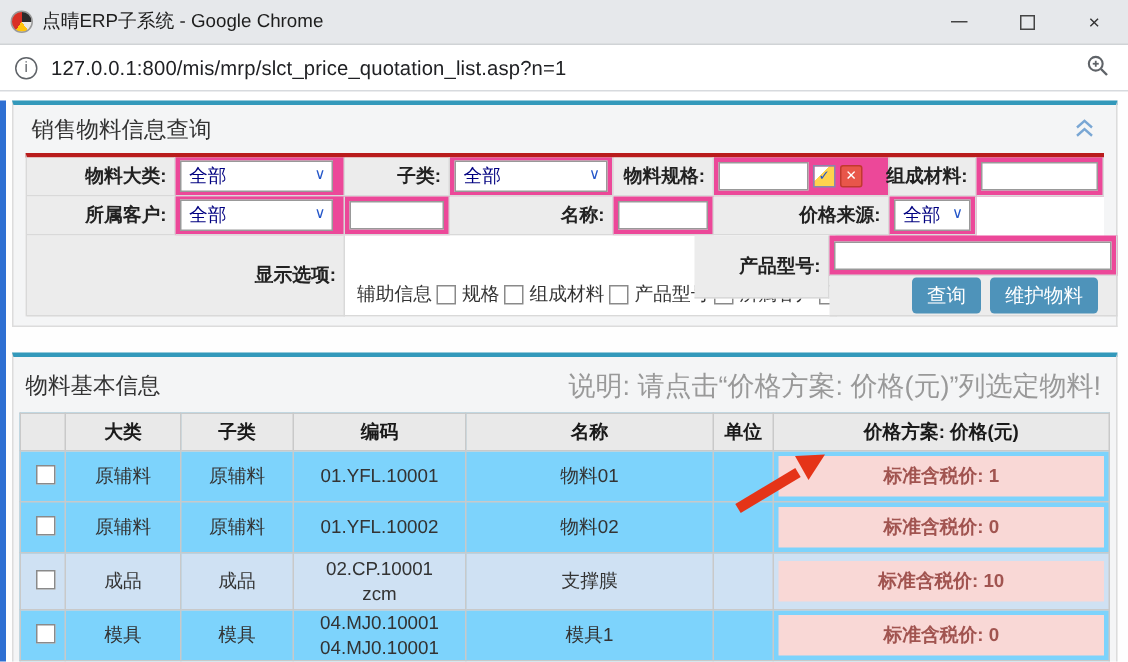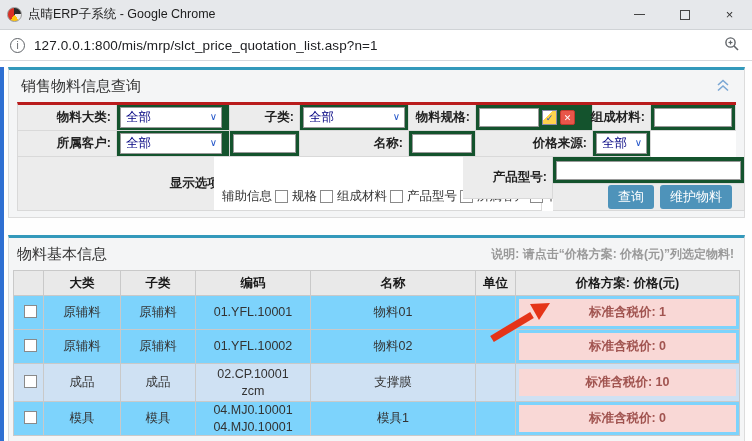--- a/index.html
+++ b/index.html
@@ -27,44 +27,44 @@
   .zoomicon { margin-left:auto; }
   
   .page { position:relative; height:380px; background:#fefefe; }
   .leftstrip { position:absolute; left:0; top:0; width:4px; height:100%; background:#2e6fd2; }
   .panel { margin:0 7px 0 8px; background:#f4f5f6; border:1px solid #dcdcdc; border-top:3px solid #3399bb; padding:4px 8px 6px 8px; }
   .panel1 { margin-top:6px; }
   .panel2 { margin-top:17px; padding:4px; }
   .ptitle-row { display:flex; align-items:center; padding:3px 2px 6px 4px;text-align:center; }
   .ptitle { font-size:15px; color:#333; }
   .collapse { margin-left:auto; margin-right:4px; }
-  .note { margin-left:auto; font-size:12px; color:#999; padding-right:4px;font-weight:bold; }
+  .note { margin-left:auto; font-size:18px; color:#999; padding-right:4px; }
   
   .form { border-top:3px solid #b91c1c; border-left:1px solid #d9d9d9; background:#fff; }
   .frow { display:grid; grid-template-columns:99px 113px 70px 109px 67px 117px 58px 1fr; height:26px; }
   .flabel { background:#ececec; border-right:1px solid #d9d9d9; border-bottom:1px solid #d9d9d9;
     display:flex; align-items:center; justify-content:flex-end; padding-right:5px;
     font-weight:bold; color:#222; white-space:nowrap; }
-  .ffield { background:#14532d; border-right:1px solid #d9d9d9; border-bottom:1px solid #d9d9d9;
+  .ffield { background:#ec4899; border-right:1px solid #d9d9d9; border-bottom:1px solid #d9d9d9;
     display:flex; align-items:center; padding:0 3px; }
   .fselect { position:relative; width:102px; height:21px; border:1px solid #999; background:#fff;
     color:#000080; display:flex; align-items:center; padding:0 14px 0 5px; }
   .fselect.full { width:100%; }
   .fselect .chev { position:absolute; right:4px; top:3px; color:#2456c9; font-size:10px; }
   .tinput { height:19px; border:1px solid #999; background:#fff; font-size:12.5px; padding:0 3px; }
   .w60{width:60px} .wfull{width:100%}
   .icon16 { width:15px; height:15px; margin-left:3px; display:flex; align-items:center; justify-content:center; font-size:9px; }
   .pickicon { background:linear-gradient(135deg,#ffffff 0 38%,#ffd34d 38%); border:1px solid #88a; color:#2255cc; }
   .clearicon { background:#e8564a; border:1px solid #c03a2e; color:#fff; border-radius:2px; }
   
   .rows34 { position:relative; height:54px; }
   .r34-label { position:absolute; left:0; top:0; width:212px; height:54px; background:#ececec;
     border-right:1px solid #d9d9d9; border-bottom:1px solid #d9d9d9;
     display:flex; align-items:center; justify-content:flex-end; padding-right:5px; font-weight:bold; color:#222; }
-  .r34-checks { position:absolute; left:196px; top:0; width:328px; height:54px; background:#fff;
+  .r34-checks { position:absolute; left:212px; top:0; width:328px; height:54px; background:#fff;
     border-right:1px solid #d9d9d9; border-bottom:1px solid #d9d9d9;
     display:flex; align-items:center; padding:25px 0 0 8px; white-space:nowrap; overflow:visible; z-index:1; }
   .opt { display:inline-flex; align-items:center; margin-right:4px; }
   .cb { width:13px; height:13px; border:1px solid #8a8a8a; background:#fff; display:inline-block; margin-left:3px; }
   .r34-model { position:absolute; left:445px; top:0; width:282px; height:27px; display:flex; z-index:2; }
   .r34-model .flabel { width:90px; height:42px; }
   .r34-model .ffield { flex:1; height:27px; }
   .r34-buttons { position:absolute; left:535px; top:27px; width:192px; height:27px; background:#ececec;
     border-right:1px solid #d9d9d9; border-bottom:1px solid #d9d9d9;
     display:flex; align-items:center; justify-content:flex-end; padding-right:12px; z-index:2; }

